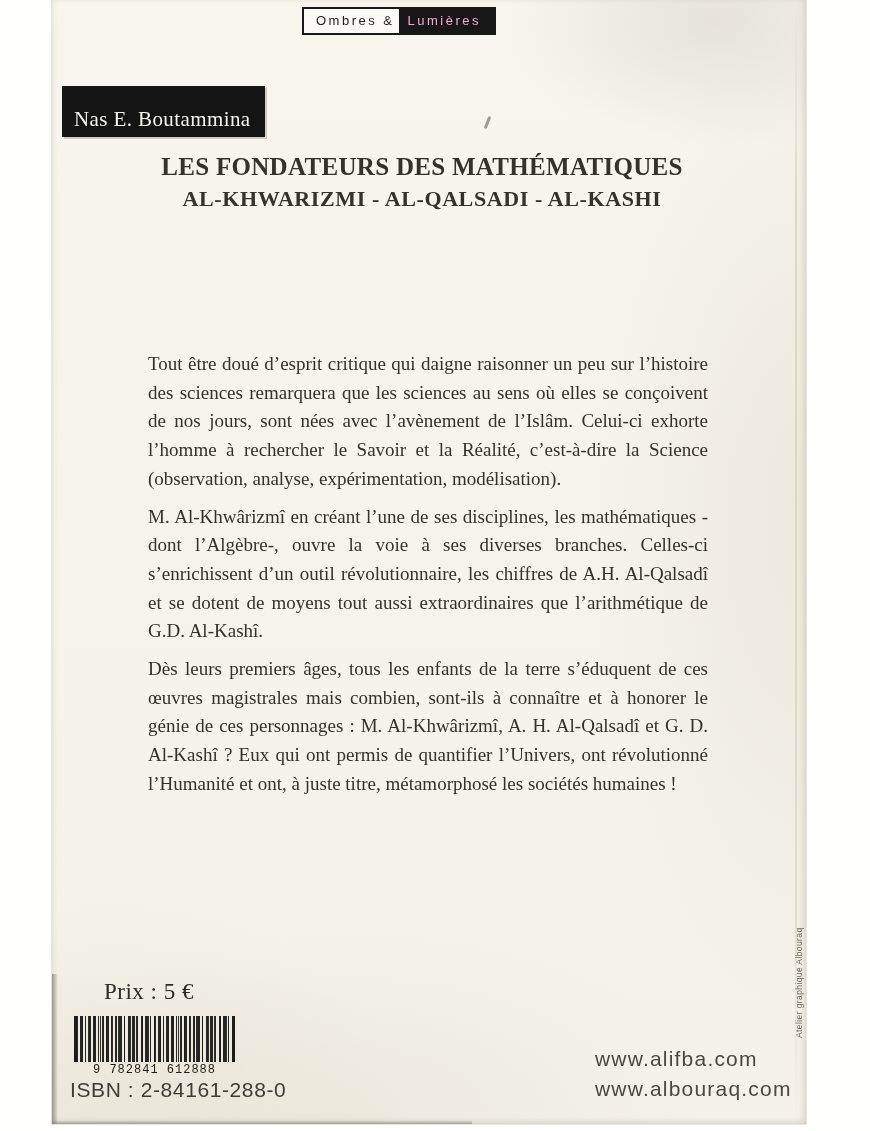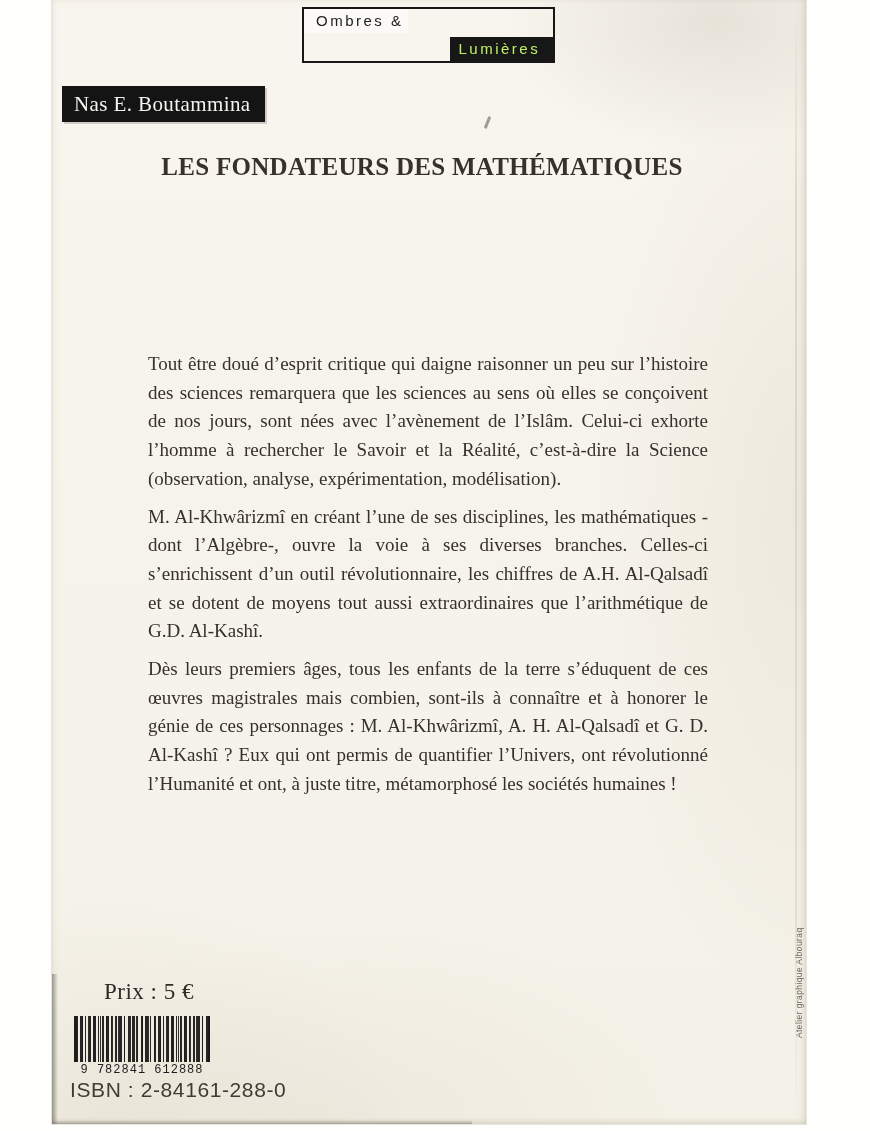--- a/index.html
+++ b/index.html
@@ -19,47 +19,47 @@
                 0 0 0 1px rgba(205,200,188,.45);}
   .crease-right{position:absolute;right:9px;top:0;width:2px;height:100%;
     background:linear-gradient(to bottom, rgba(198,188,162,0), rgba(198,188,162,.45) 18%,
                rgba(198,188,162,.35) 82%, rgba(198,188,162,0));}
   .edge-left-bottom{position:absolute;left:0;bottom:0;width:6px;height:150px;
     background:linear-gradient(to right, rgba(88,86,78,.55), rgba(88,86,78,0));}
   .edge-bottom{position:absolute;left:0;bottom:0;width:420px;height:4px;
     background:linear-gradient(to top, rgba(96,94,86,.40), rgba(96,94,86,0));}
 
   
-  .series-badge{position:absolute;left:250px;top:7px;display:flex;align-items:flex-start;
+  .series-badge{position:absolute;left:250px;top:7px;display:flex;align-items:flex-end;
     border:2px solid #171717;font-family:"Liberation Sans",sans-serif;
-    font-size:15px;letter-spacing:2.5px;line-height:24px;white-space:nowrap;gap:42px;}
+    font-size:13px;letter-spacing:2.5px;line-height:24px;white-space:nowrap;}
   .series-left{background:#fbfaf6;color:#1d1d1d;padding:0 4px 0 12px;}
-  .series-right{background:#171717;color:#bef264;padding:0 13px 0 9px;margin-top:28px;}
+  .series-right{background:#171717;color:#f9a8d4;padding:0 13px 0 9px;}
 
   
   .author-badge{position:absolute;left:10px;top:86px;background:#141414;color:#f4f3ee;
-    font-family:"Liberation Serif",serif;font-size:21px;padding:6px 14px 5px 12px;
+    font-family:"Liberation Serif",serif;font-size:21px;padding:21px 14px 5px 12px;
     letter-spacing:.4px;box-shadow:2px 2px 0 rgba(20,20,20,.18);}
 
   
   .title-block{position:absolute;left:0;right:14px;top:150px;text-align:center;color:#36322b;}
   .title-main{font-size:25px;font-weight:bold;letter-spacing:.3px;line-height:34px;}
   .title-sub{font-size:22px;font-weight:bold;letter-spacing:.6px;line-height:30px;}
 
   .stray-mark{position:absolute;left:434px;top:116px;width:3px;height:13px;
     background:#55534f;opacity:.55;transform:rotate(22deg);border-radius:2px;}
 
   
   .synopsis{position:absolute;left:87px;top:341px;width:578px;
     font-size:19px;line-height:28.7px;text-align:justify;color:#36322a;}
   .synopsis p{margin:9px;}
 
   
   .price{position:absolute;left:52px;top:979px;font-size:23px;color:#2e2b26;letter-spacing:.5px;}
-  .barcode{position:absolute;left:22px;top:1016px;width:136px;}
+  .barcode{position:absolute;left:22px;top:1016px;width:161px;}
   .barcode-bars{height:46px;border-left:2px solid #1b1b1b;border-right:2px solid #1b1b1b;
     background:
       repeating-linear-gradient(90deg, rgba(27,27,27,.95) 0 2px, rgba(0,0,0,0) 2px 4px,
         rgba(27,27,27,.95) 4px 7px, rgba(0,0,0,0) 7px 9px,
         rgba(27,27,27,.95) 9px 10px, rgba(0,0,0,0) 10px 13px),
       repeating-linear-gradient(90deg, rgba(27,27,27,.9) 0 1px, rgba(0,0,0,0) 1px 6px);}
   .barcode-digits{font-family:"Liberation Mono",monospace;font-size:12px;color:#1d1d1d;
     letter-spacing:1px;text-align:center;margin-top:1px;white-space:nowrap;}
   .isbn{position:absolute;left:18px;top:1078px;font-family:"Liberation Sans",sans-serif;
     font-size:21px;letter-spacing:.6px;color:#3e3c35;}
@@ -80,38 +80,41 @@
       <span class="series-left">Ombres &amp;</span>
       <span class="series-right">Lumières</span>
     </div>
 
     <div class="author-badge">Nas E. Boutammina</div>
 
     <div class="stray-mark"></div>
 
     <div class="title-block">
       <div class="title-main">LES FONDATEURS DES MATHÉMATIQUES</div>
+      <div class="title-sub">AL-KHWARIZMI - AL-QALSADI - AL-KASHI</div>
     </div>
 
     <div class="synopsis">
       <p>Tout être doué d’esprit critique qui daigne raisonner un peu sur l’histoire des sciences remarquera que les sciences au sens où elles se conçoivent de nos jours, sont nées avec l’avènement de l’Islâm. Celui-ci exhorte l’homme à rechercher le Savoir et la Réalité, c’est-à-dire la Science (observation, analyse, expérimentation, modélisation).</p>
       <p>M. Al-Khwârizmî en créant l’une de ses disciplines, les mathématiques -dont l’Algèbre-, ouvre la voie à ses diverses branches. Celles-ci s’enrichissent d’un outil révolutionnaire, les chiffres de A.H. Al-Qalsadî et se dotent de moyens tout aussi extraordinaires que l’arithmétique de G.D. Al-Kashî.</p>
       <p>Dès leurs premiers âges, tous les enfants de la terre s’éduquent de ces œuvres magistrales mais combien, sont-ils à connaître et à honorer le génie de ces personnages : M. Al-Khwârizmî, A. H. Al-Qalsadî et G. D. Al-Kashî ? Eux qui ont permis de quantifier l’Univers, ont révolutionné l’Humanité et ont, à juste titre, métamorphosé les sociétés humaines !</p>
     </div>
 
     <div class="price">Prix : 5 €</div>
 
     <div class="barcode">
       <div class="barcode-bars"></div>
       <div class="barcode-digits">9 782841 612888</div>
     </div>
 
     <div class="isbn">ISBN : 2-84161-288-0</div>
 
     <div class="websites">
+      <div>www.alifba.com</div>
+      <div>www.albouraq.com</div>
     </div>
 
     <div class="credit">Atelier graphique Albouraq</div>
 
     <div class="crease-right"></div>
     <div class="edge-left-bottom"></div>
     <div class="edge-bottom"></div>
   </div>
 </div>
 

